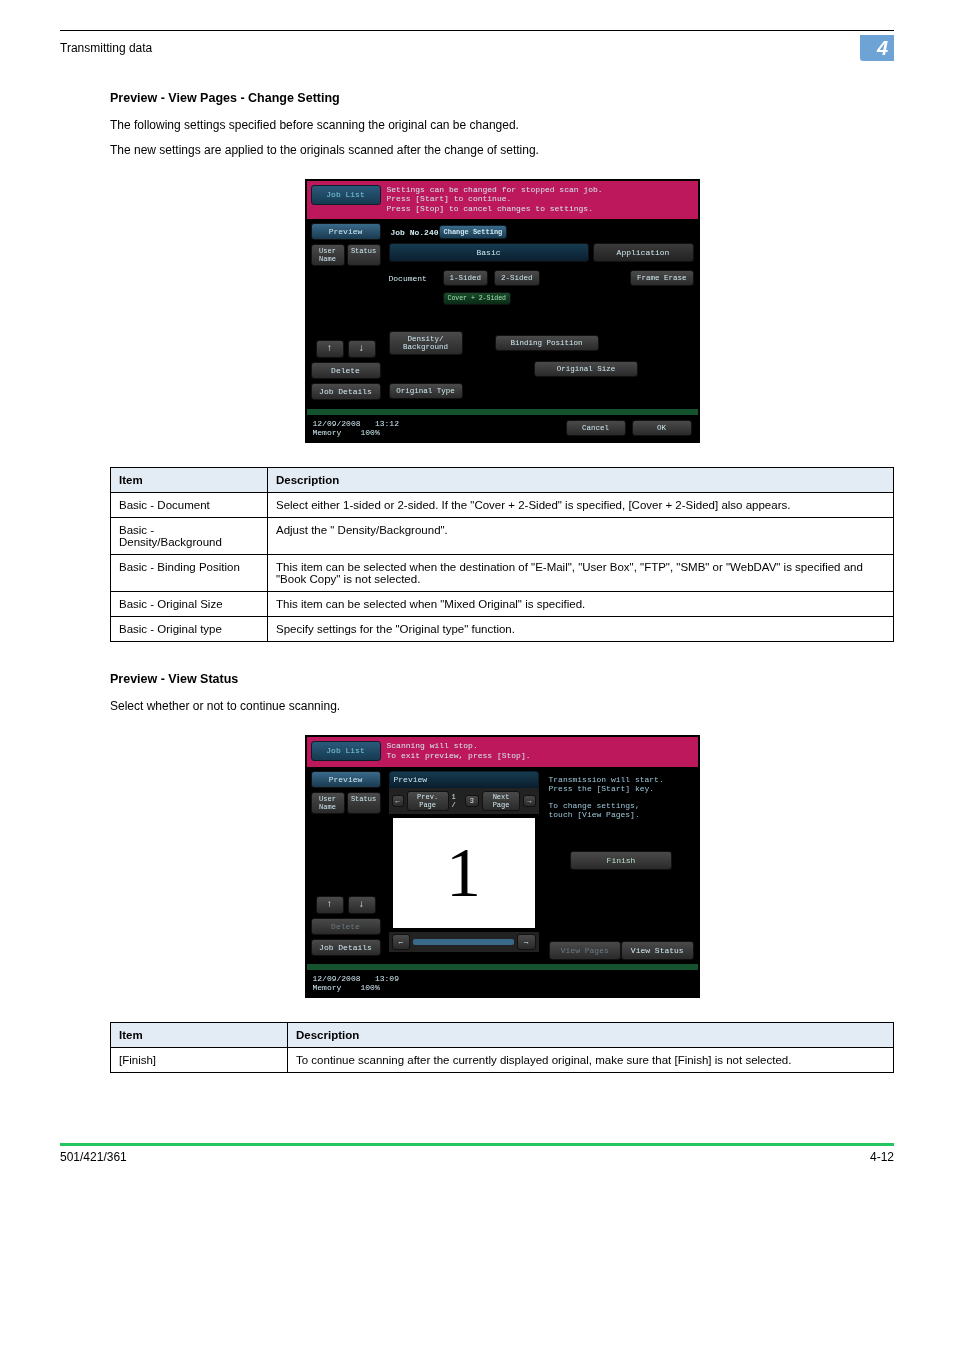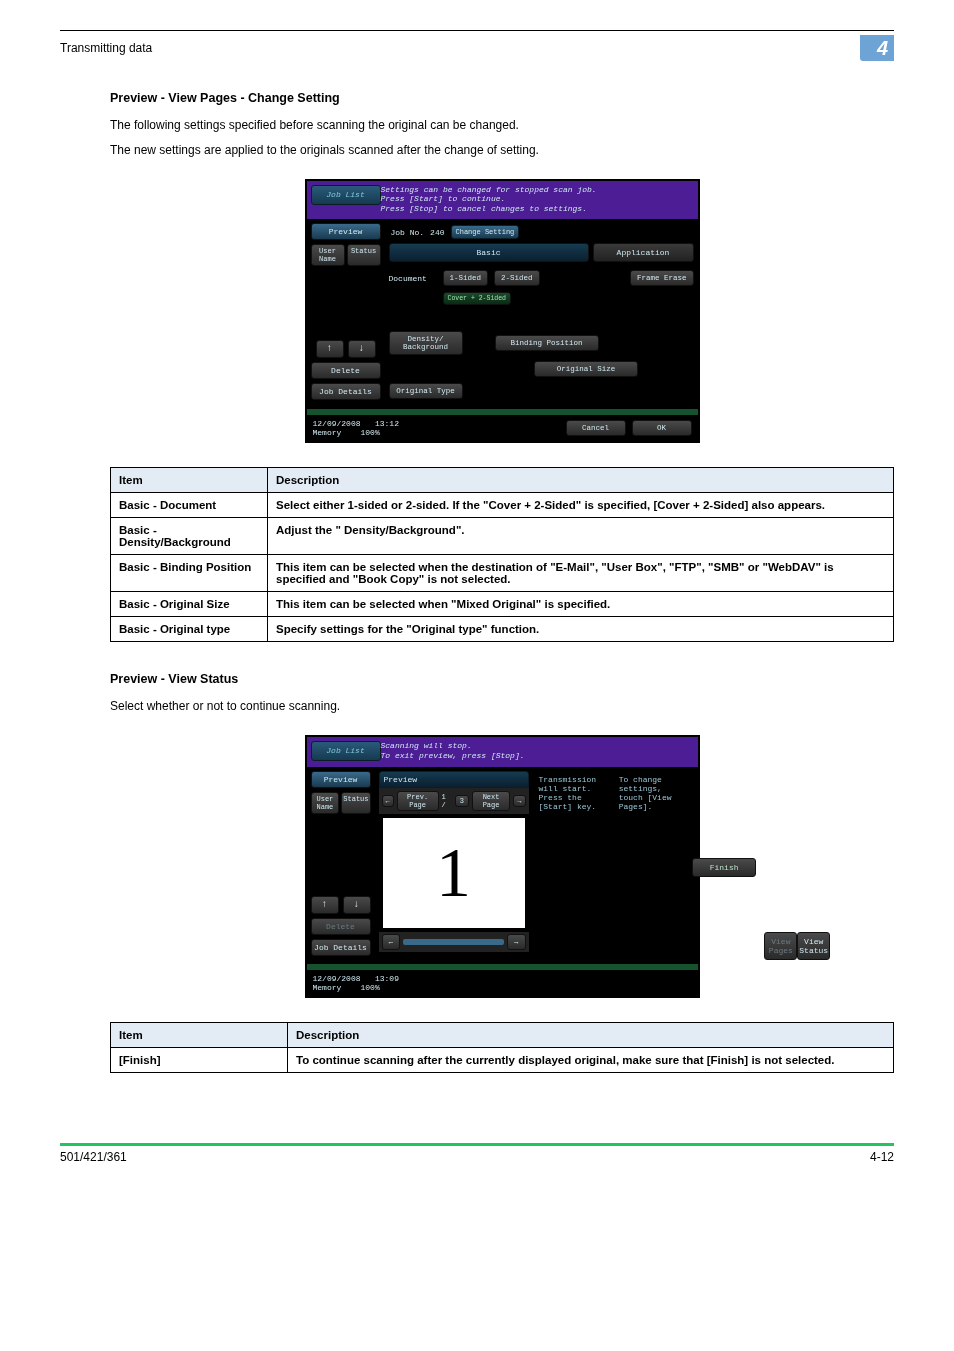--- a/index.html
+++ b/index.html
@@ -60,26 +60,25 @@
     margin: 20px auto;
     width: 395px;
   }
   .screenshot-inner {
     background: #000;
     padding: 2px;
     font-family: "Courier New", monospace;
   }
   .ss-top {
     display: flex;
-    background: #4c1d95;
+    background: #be185d;
     color: #7fc9e0;
     font-size: 8px;
     padding: 4px 4px 6px 4px;
-    gap: 0;
-    font-style: italic;
+    gap: 6px;
   }
   .job-list-btn {
     background: linear-gradient(#2a5a7a,#163a50);
     border: 1px solid #0a1e2a;
     border-radius: 3px;
     color: #7fc9e0;
     width: 68px;
     height: 18px;
     line-height: 18px;
     text-align: center;
@@ -120,21 +119,21 @@
     text-align:center;
     font-size:10px;
     line-height:16px;
   }
   .ss-right {
     flex:1;
     position:relative;
     padding:4px;
     box-sizing:border-box;
   }
-  .jobno-row { display:flex; align-items:center; gap:6px; color:#cfe8f0; font-size:8px; padding:2px 0 4px 2px;}
+  .jobno-row { display:flex; align-items:center; color:#cfe8f0; font-size:8px; padding:2px 0 4px 2px;font-weight:bold;}
   .mini-chip {
     background: linear-gradient(#3a6a8a,#1a3a50);
     border:1px solid #0a1e2a;
     border-radius:3px;
     color:#cfe8f0;
     font-size:7px;
     padding:2px 4px;
   }
   .big-tabs { display:flex; gap:4px; margin-bottom:8px;}
   .big-tab {
@@ -174,21 +173,20 @@
     width: 100%;
     border-collapse: collapse;
     margin-top: 24px;
     font-size: 11.5px;
   }
   .table th, .table td {
     border: 1px solid #000;
     padding: 6px 8px;
     text-align: left;
     vertical-align: top;
-    font-weight: bold;
   }
   .table th {
     background: #e3ecf5;
     font-weight: bold;
   }
   .table .col1 { width: 140px; }
 
   
   .ss2-body { display:flex; background:#000; }
   .ss2-right { flex:1; padding:4px; box-sizing:border-box; display:flex; gap:6px;}
@@ -222,21 +220,21 @@
     display:flex; align-items:center;
     background:#222; padding:2px 3px; gap:3px;
   }
   .pv-scroll .bar { flex:1; height:6px; background:#3a6a8a; border-radius:2px;}
   .ss2-side {
     flex:1;
     padding:4px 0 0 4px;
     color:#9bc6d8;
     font-size:8px;
     display:flex;
-    flex-direction:row;
+    flex-direction:column;
     gap:8px;
   }
   .wide-btn {
     background: linear-gradient(#4a4a4a,#2a2a2a);
     border:1px solid #111;
     border-radius:3px;
     color:#cfe8f0;
     font-size:8px;
     text-align:center;
     padding:4px 0;

